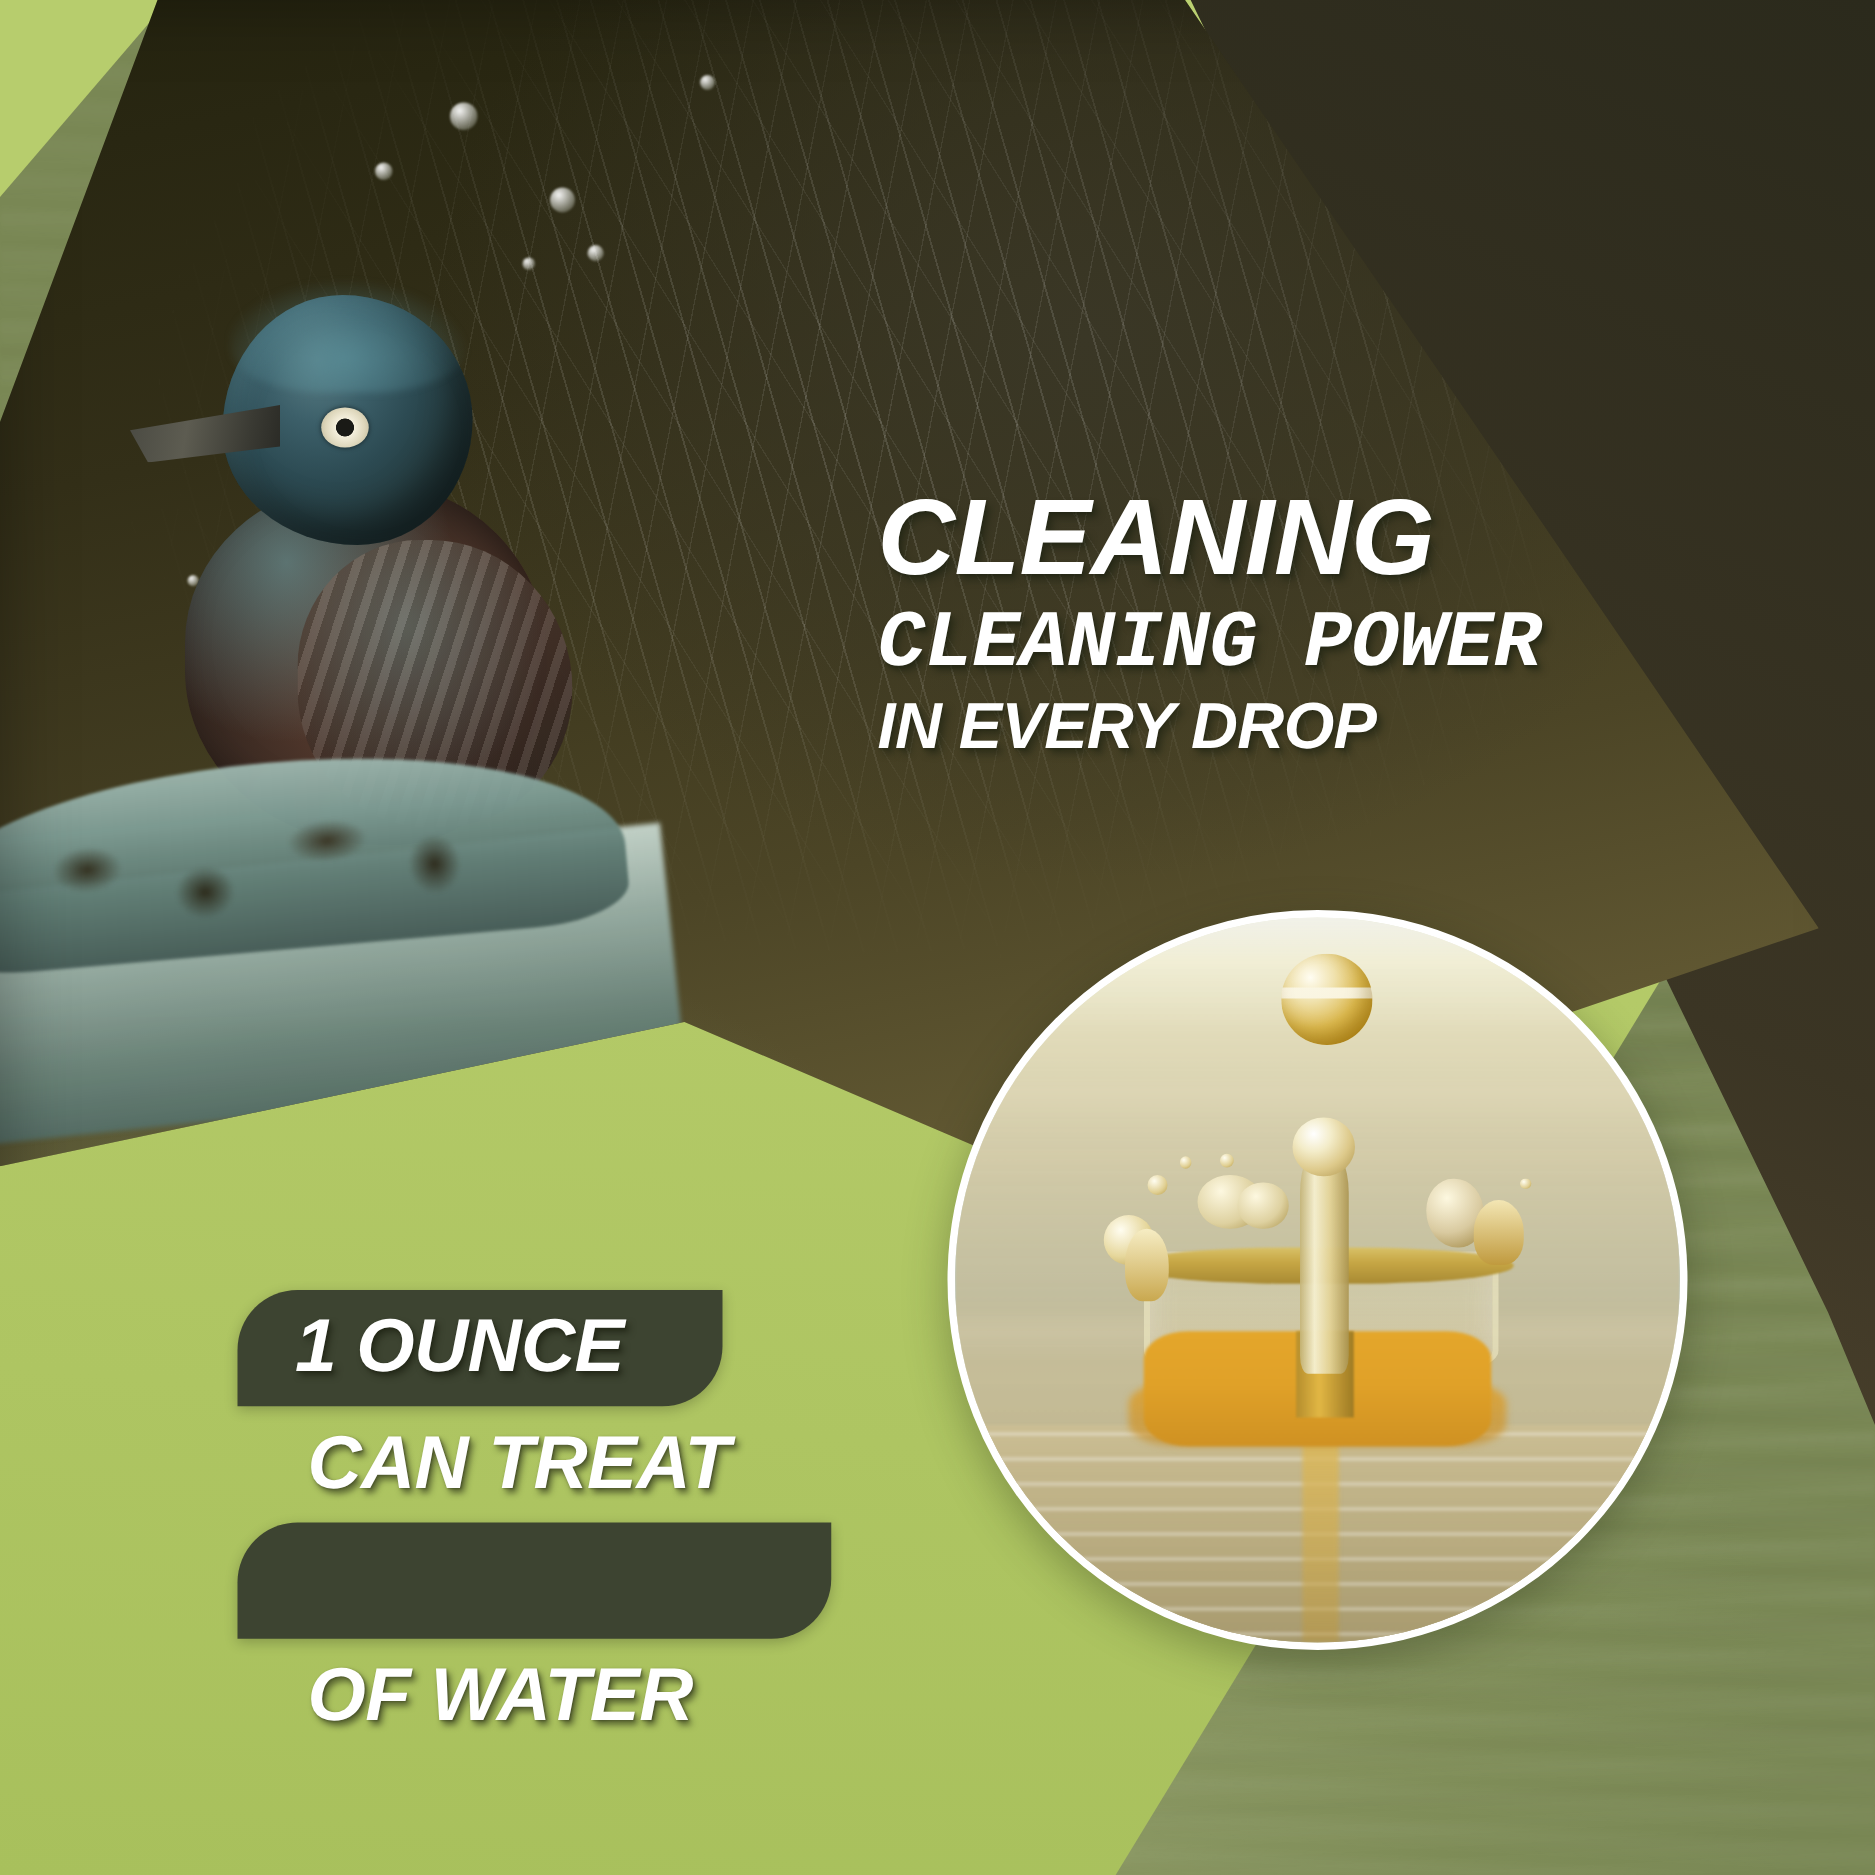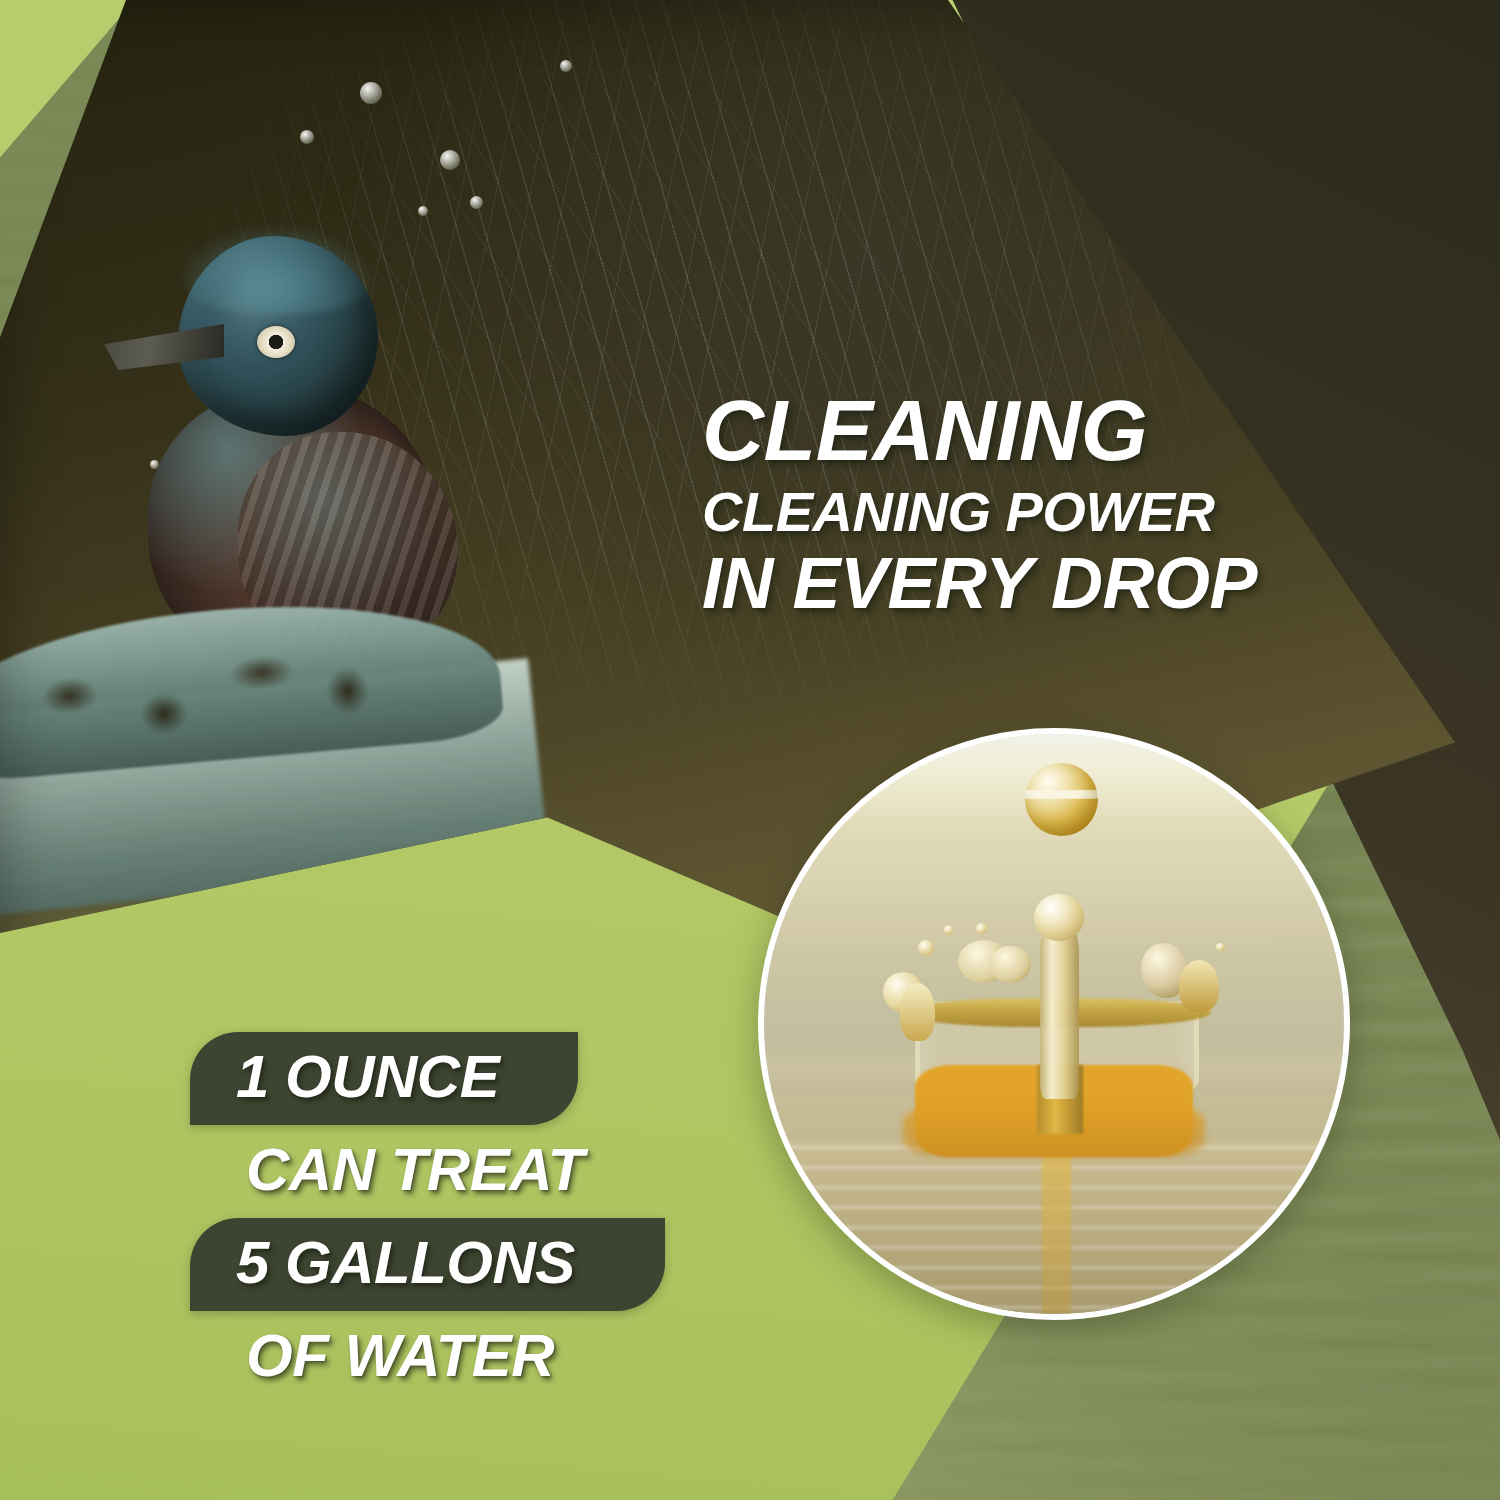--- a/index.html
+++ b/index.html
@@ -206,22 +206,22 @@
   #headline {
     position:absolute;
     left:702px; top:388px; width:740px;
     color:#fff;
     font-weight:bold; font-style:italic;
     letter-spacing:-0.5px;
     text-shadow: 4px 5px 6px rgba(30,35,18,.55), 1px 2px 2px rgba(30,35,18,.45);
     line-height:0.98;
   }
   #headline .h1 { font-size:86px; display:block; }
-  #headline .h2 { font-size:56px; display:block; margin-top:13px; }
-  #headline .h3 { font-size:72px; display:block; margin-top:8px; }
+  #headline .h2 { font-size:64px; display:block; margin-top:13px;font-family:Liberation Mono, monospace; }
+  #headline .h3 { font-size:52px; display:block; margin-top:8px; }
 
   
   #claim { position:absolute; left:190px; top:1032px; width:620px; }
   .claim-row { position:relative; height:93px; }
   .claim-hl {
     position:absolute; top:0; left:0; height:93px;
     background:#3d4431;
     box-shadow:0 3px 10px rgba(0,0,0,.22);
   }
   .claim-hl.a { width:388px; border-radius:48px 0 48px 0; }
@@ -417,21 +417,20 @@
   <div id="claim">
     <div class="claim-row">
       <div class="claim-hl a"></div>
       <div class="claim-txt">1 OUNCE</div>
     </div>
     <div class="claim-row plain">
       <div class="claim-txt">CAN TREAT</div>
     </div>
     <div class="claim-row">
       <div class="claim-hl b"></div>
-      <div class="claim-txt">5 GALLONS</div>
     </div>
     <div class="claim-row plain">
       <div class="claim-txt">OF WATER</div>
     </div>
   </div>
 
   <div id="droplet-circle">
     <div class="dl" id="dl-bg"></div>
     <div class="dl" id="dl-hbands"></div>
     <div class="dl" id="dl-surface"></div>

